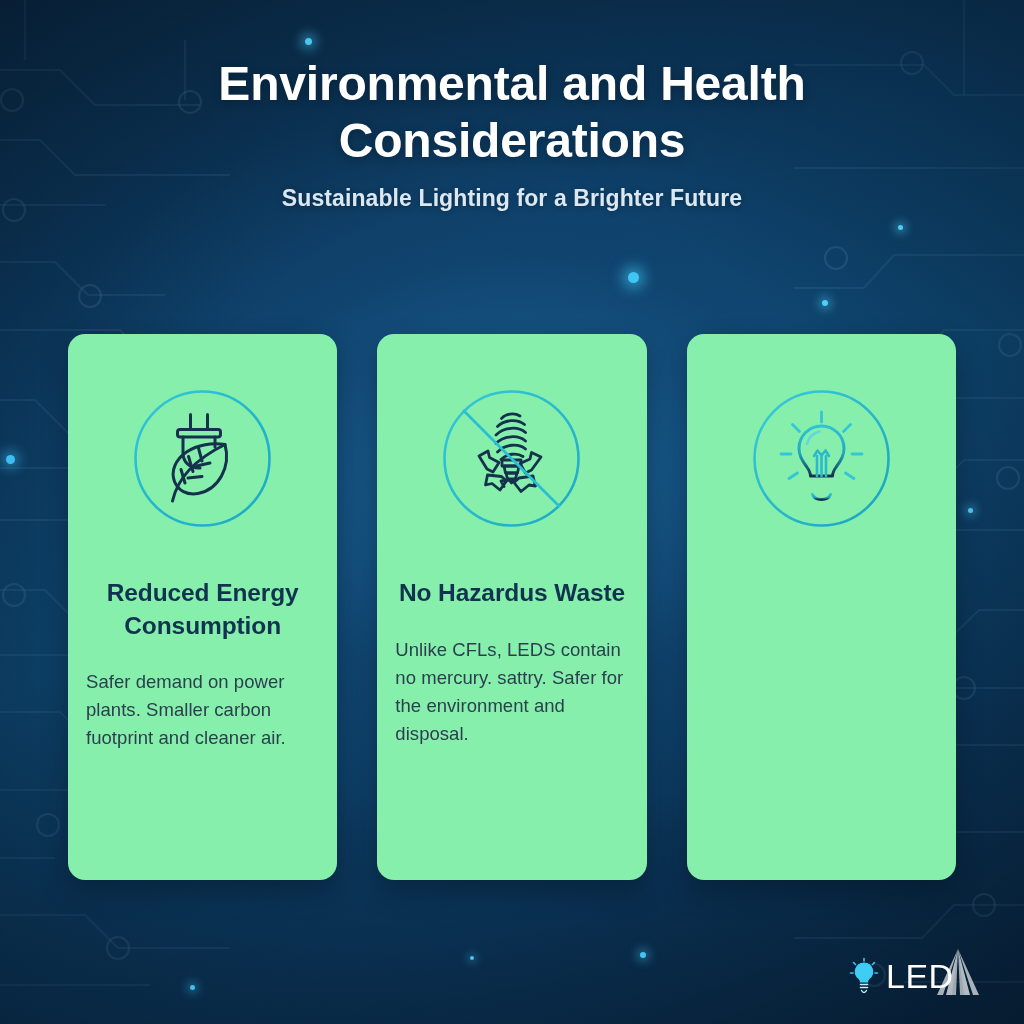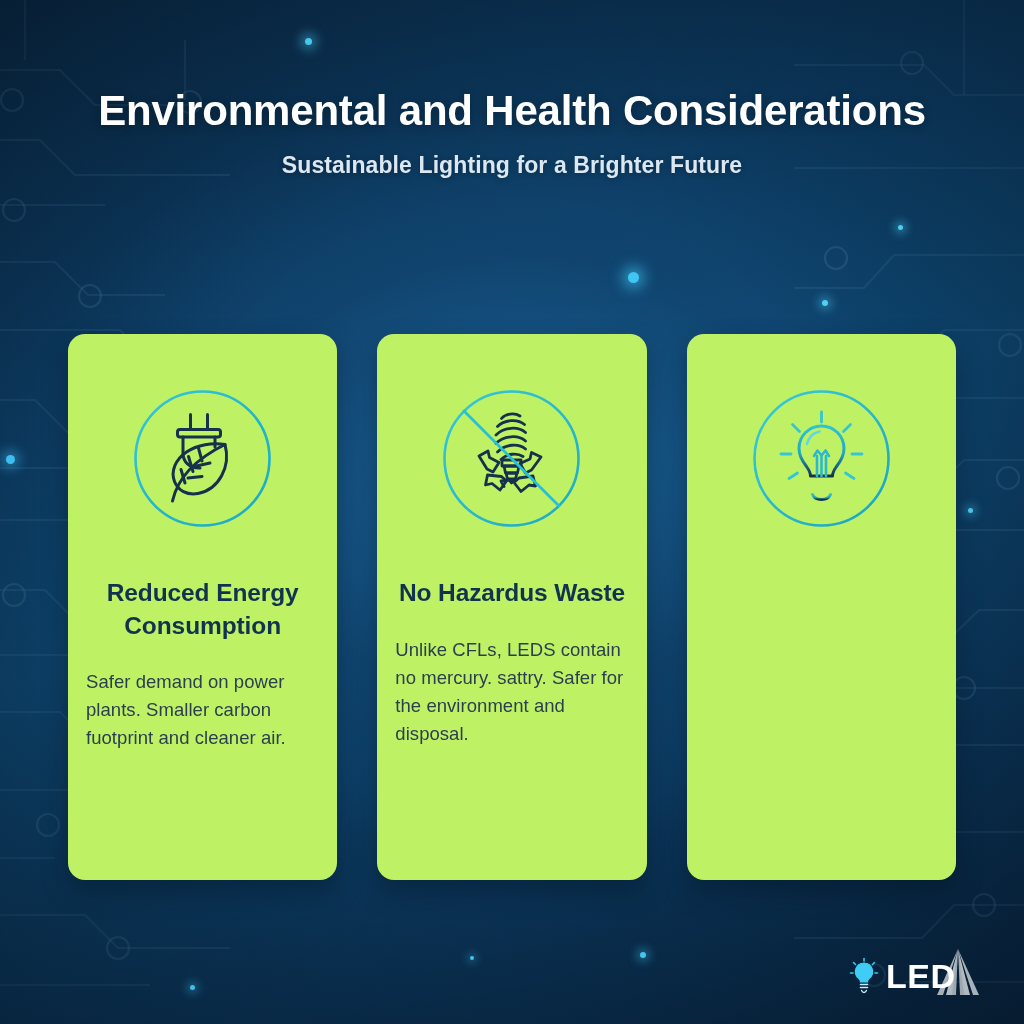--- a/index.html
+++ b/index.html
@@ -32,22 +32,22 @@
   .circuit { position:absolute; top:0; bottom:0; width:230px; opacity:.5; }
   .circuit.left { left:0; }
   .circuit.right { right:0; transform:scaleX(-1); }
   .circuit svg { width:100%; height:100%; display:block; }
 
   .dot { position:absolute; border-radius:50%; }
 
   
   #header { position:absolute; top:0; left:0; right:0; text-align:center; }
   #main-title {
-    margin-top:86px;
-    font-size:42px;
+    margin-top:56px;
+    font-size:48px;
     font-weight:bold;
     color:#ffffff;
     line-height:1.18;
     letter-spacing:-.2px;
     text-shadow:0 2px 10px rgba(0,0,0,.28);
     padding:0 90px;
   }
   #subtitle {
     margin-top:16px;
     font-size:23px;
@@ -59,21 +59,21 @@
 
   
   #cards {
     position:absolute;
     top:334px; left:68px;
     width:888px; height:546px;
     display:flex; gap:40px;
   }
   .card {
     flex:1;
-    background:#bef264;
+    background:#86efac;
     border-radius:17px;
     box-shadow:0 12px 26px rgba(2,14,26,.34);
     display:flex; flex-direction:column; align-items:center;
     padding:54px 18px 25px;
   }
   .icon-ring {
     width:141px; height:141px;
     border-radius:50%;
     display:flex; align-items:center; justify-content:center;
     flex:none;
@@ -100,21 +100,21 @@
   #logo {
     position:absolute;
     right:34px; bottom:28px;
     display:flex; align-items:center; gap:7px;
   }
   #logo-bulb { width:30px; height:38px; display:block; }
   #logo-wordmark { position:relative; width:104px; height:40px; }
   #logo-fan { position:absolute; right:5px; top:-9px; }
   #logo-text {
     position:absolute; left:0; top:0;
-    font-size:34px; font-weight:bold; color:#ffffff;
+    font-size:34px; font-weight:normal; color:#ffffff;
     letter-spacing:.5px; line-height:40px;
   }
 </style>
 </head>
 <body>
 
 <div id="bg-root">
   <div class="bg-base"></div>
   <div class="bg-grad2"></div>
 

